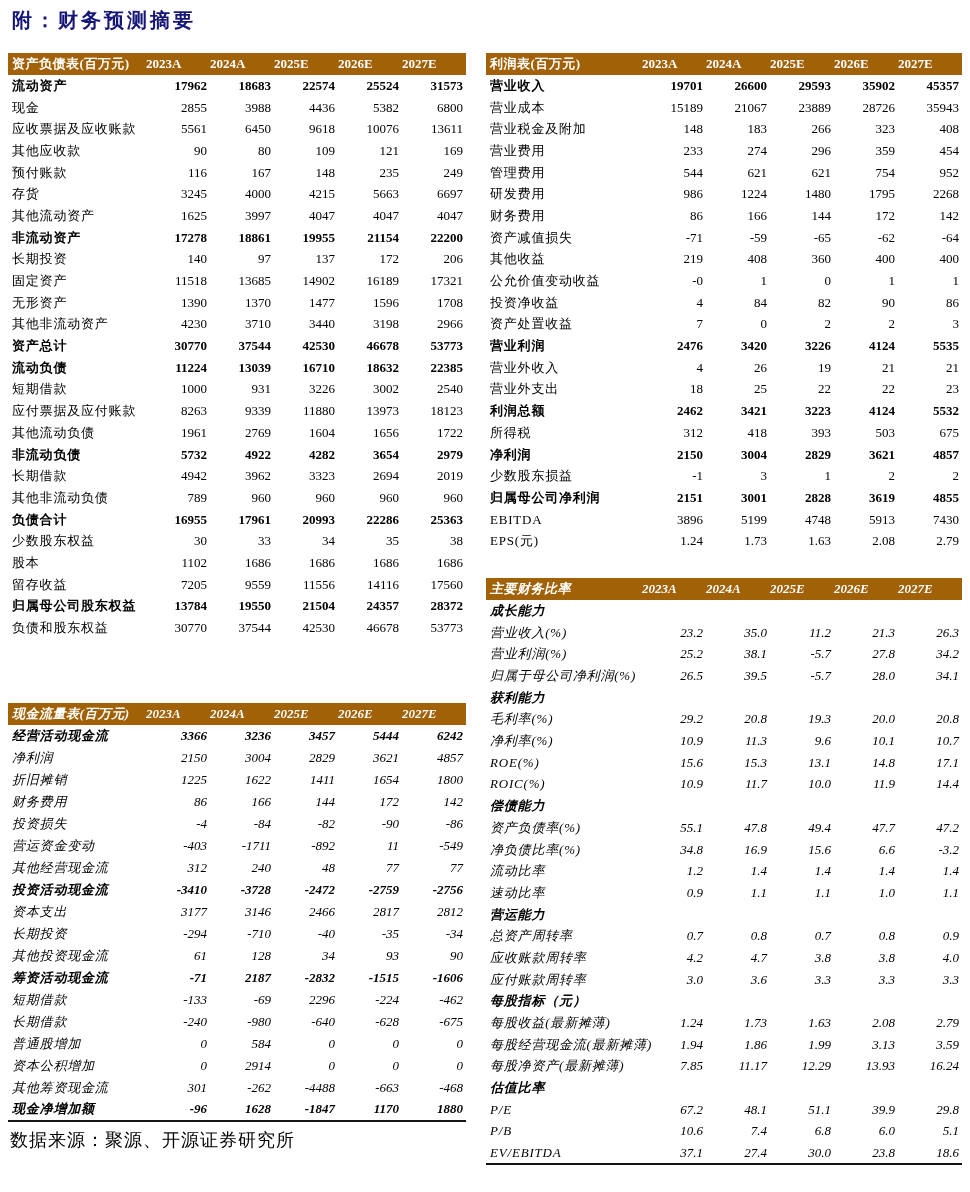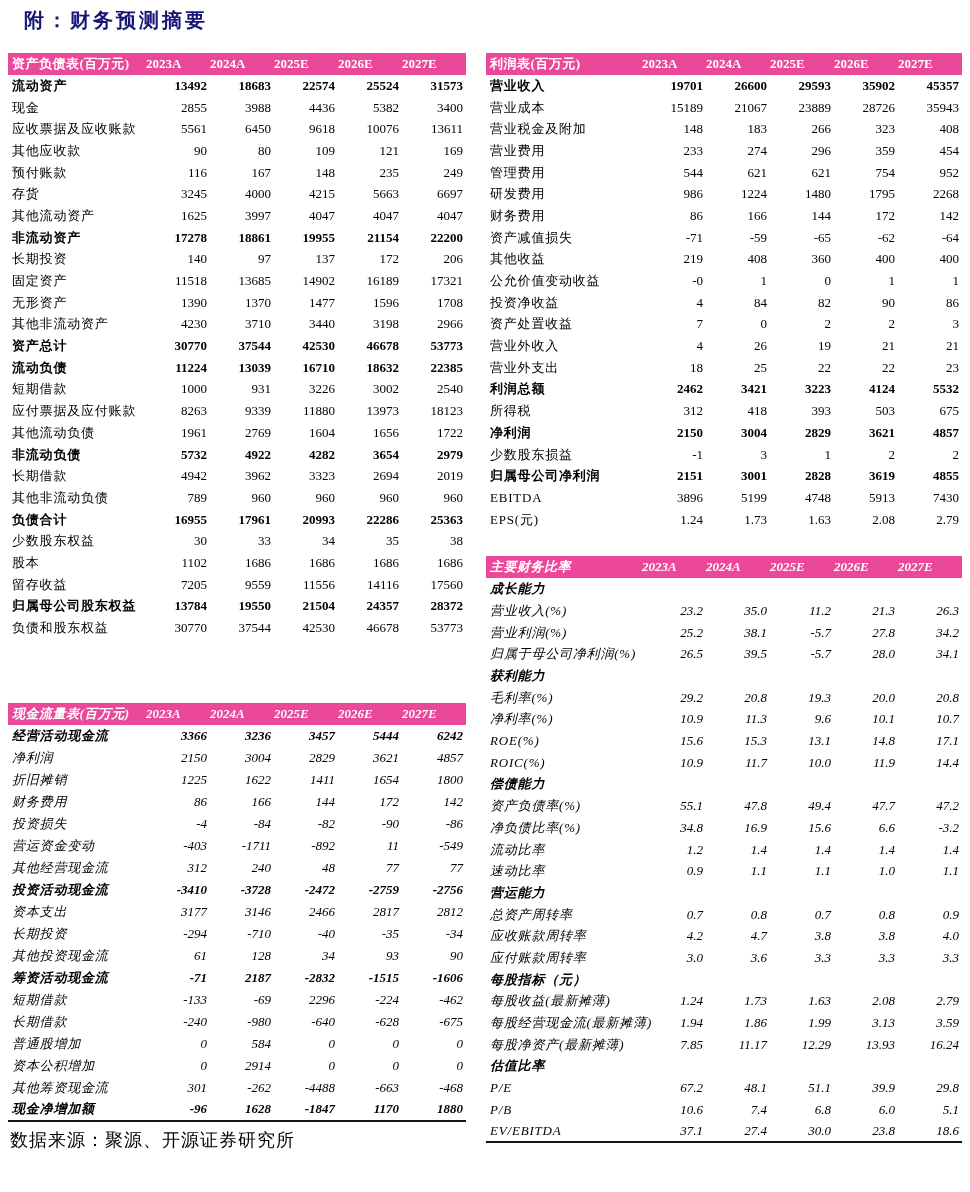--- a/index.html
+++ b/index.html
@@ -2,42 +2,42 @@
 <html><head>
 <meta charset="utf-8">
 <style>
   * { box-sizing: border-box; }
   html,body { margin:0; padding:0; }
   body {
     width:970px; height:1192px; background:#ffffff; position:relative;
     font-family:"Liberation Serif","DejaVu Serif",serif; color:#000;
   }
   .title-wrap {
-    position:absolute; left:24px; top:8px; width:238px;
+    position:absolute; left:12px; top:8px; width:238px;
     border-bottom:1px solid #0f172a; padding-bottom:24px;
   }
   .page-title {
     font-size:20px; font-weight:bold; color:#161678; letter-spacing:3px;
     line-height:24px; white-space:nowrap;
   }
   .cols { position:absolute; left:8px; top:53px; display:flex; gap:20px; }
   .col-left  { width:458px; }
   .col-right { width:476px; }
 
   table { border-collapse:collapse; table-layout:fixed; }
   .tbl-left  { width:458px; }
   .tbl-right { width:476px; }
   .tbl-left  col.c-lbl { width:138px; }
   .tbl-left  col.c-val { width:64px; }
   .tbl-right col.c-lbl { width:156px; }
   .tbl-right col.c-val { width:64px; }
 
   th, td { font-size:13px; font-weight:normal; white-space:nowrap; padding:0; }
   thead th {
-    background:#ec4899; color:#ffffff; font-weight:bold; height:22px; font-size:13px;
+    background:#a16207; color:#ffffff; font-weight:bold; height:22px; font-size:13px;
   }
   thead th.lbl { text-align:left; padding-left:4px; letter-spacing:0.5px; }
   thead th.yr  { text-align:left; padding-right:3px; }
   tbody th.lbl { text-align:left; padding-left:4px; letter-spacing:0.8px; }
   tbody td.val { text-align:right; padding-right:3px; }
   tr.bold th, tr.bold td { font-weight:bold; }
 
   .tbl-bs    tbody tr { height:21.7px; }
   .tbl-is    tbody tr { height:21.7px;margin-top:24px; }
   .tbl-ratio tbody tr { height:21.7px; }
@@ -75,33 +75,33 @@
             <th class="yr">2023A</th>
             <th class="yr">2024A</th>
             <th class="yr">2025E</th>
             <th class="yr">2026E</th>
             <th class="yr">2027E</th>
           </tr>
         </thead>
         <tbody>
           <tr class="bold">
             <th class="lbl">流动资产</th>
-            <td class="val">13492</td>
+            <td class="val">17962</td>
             <td class="val">18683</td>
             <td class="val">22574</td>
             <td class="val">25524</td>
             <td class="val">31573</td>
           </tr>
           <tr>
             <th class="lbl">现金</th>
             <td class="val">2855</td>
             <td class="val">3988</td>
             <td class="val">4436</td>
             <td class="val">5382</td>
-            <td class="val">3400</td>
+            <td class="val">6800</td>
           </tr>
           <tr>
             <th class="lbl">应收票据及应收账款</th>
             <td class="val">5561</td>
             <td class="val">6450</td>
             <td class="val">9618</td>
             <td class="val">10076</td>
             <td class="val">13611</td>
           </tr>
           <tr>
@@ -568,20 +568,28 @@
             <td class="val">86</td>
           </tr>
           <tr>
             <th class="lbl">资产处置收益</th>
             <td class="val">7</td>
             <td class="val">0</td>
             <td class="val">2</td>
             <td class="val">2</td>
             <td class="val">3</td>
           </tr>
+          <tr class="bold">
+            <th class="lbl">营业利润</th>
+            <td class="val">2476</td>
+            <td class="val">3420</td>
+            <td class="val">3226</td>
+            <td class="val">4124</td>
+            <td class="val">5535</td>
+          </tr>
           <tr>
             <th class="lbl">营业外收入</th>
             <td class="val">4</td>
             <td class="val">26</td>
             <td class="val">19</td>
             <td class="val">21</td>
             <td class="val">21</td>
           </tr>
           <tr>
             <th class="lbl">营业外支出</th>

